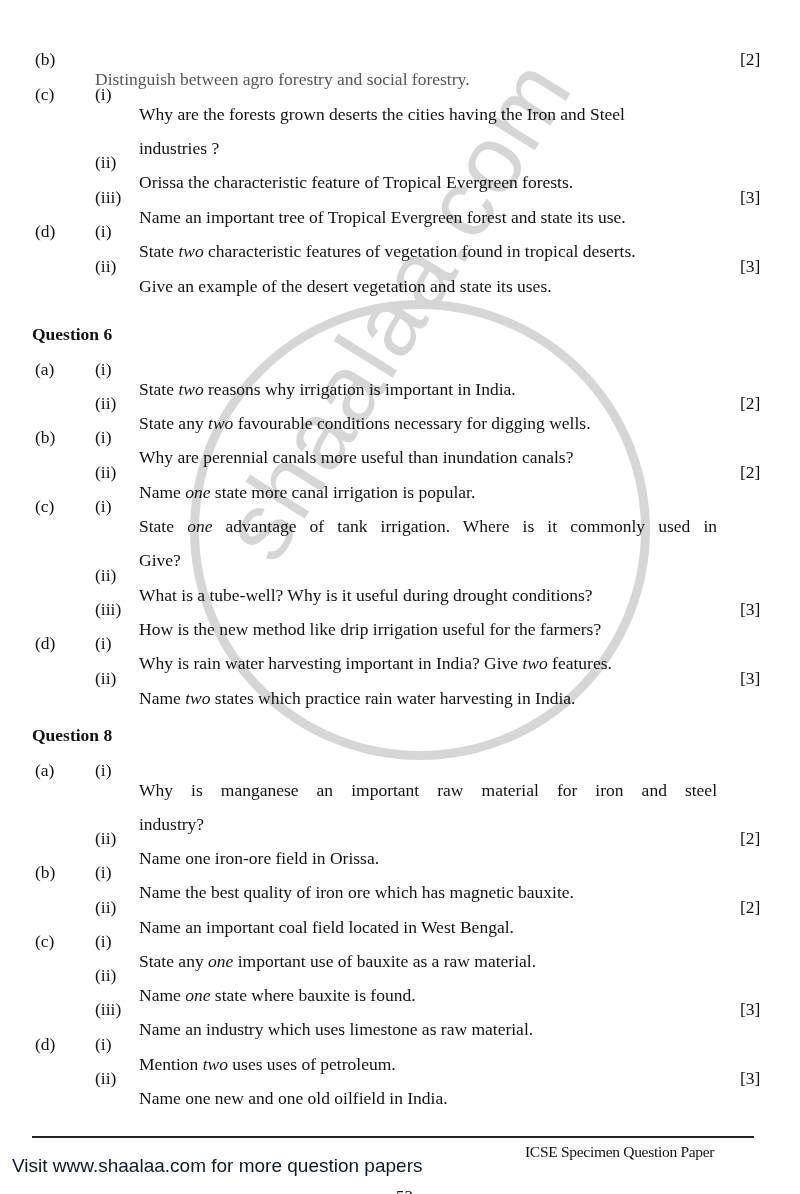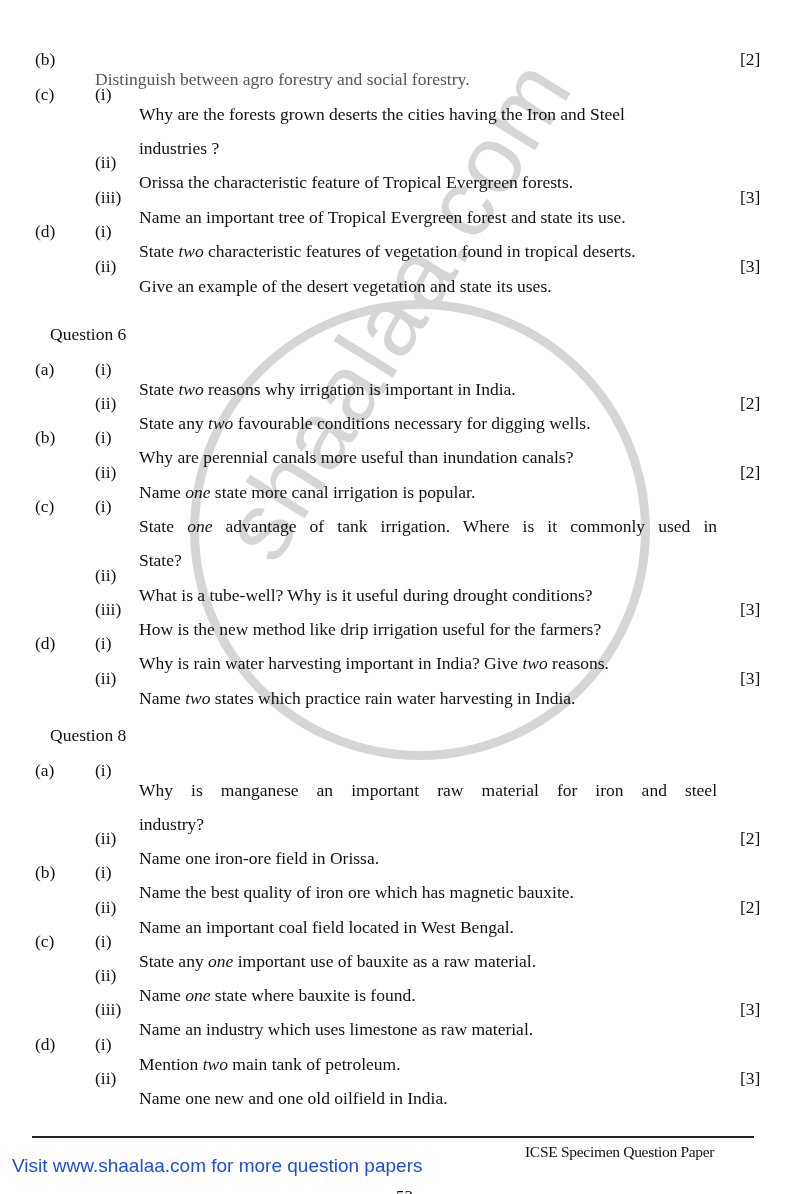--- a/index.html
+++ b/index.html
@@ -10,26 +10,26 @@
                border:9px solid #d6d6d6; border-radius:50%; box-sizing:border-box; pointer-events:none; }
   .wm-text { position:absolute; left:200px; top:520px; font-family:"Liberation Sans", sans-serif;
              font-size:96px; color:#d6d6d6; transform:rotate(-58deg); transform-origin:left top;
              letter-spacing:2px; pointer-events:none; white-space:nowrap; }
   .row { position:absolute; left:0; width:800px; font-size:17.5px; line-height:22px; }
   .part { position:absolute; left:35px; }
   .sub { position:absolute; left:95px; }
   .txt { position:absolute; left:139px; width:578px;margin-top:20px; }
   .txt.full { text-align:justify; text-align-last:justify; }
   .marks { position:absolute; left:740px; }
-  .heading { position:absolute; left:50px; font-weight:normal; font-size:17.5px; }
+  .heading { position:absolute; left:32px; font-weight:bold; font-size:17.5px; }
   .gray { color:#555; }
   .footer-rule { position:absolute; left:32px; top:1136px; width:722px; height:2px; background:#222; }
   .pagenum { position:absolute; left:396px; top:1142px; font-size:17px;margin-top:45px; }
   .footer-title { position:absolute; left:525px; top:1143px; font-size:15.5px; font-weight:normal; letter-spacing:-0.3px; }
-  .visit { position:absolute; left:12px; top:1155px; font-family:"Liberation Sans", sans-serif; font-size:19px; color:#1d4ed8; }
+  .visit { position:absolute; left:12px; top:1155px; font-family:"Liberation Sans", sans-serif; font-size:19px; color:#0f172a; }
   i { font-style:italic; }
 </style>
 </head>
 <body>
 
 <div class="page">
   <div class="watermark"></div>
   <div class="wm-text">shaalaa.com</div>
 
   <div id="content">
@@ -103,39 +103,39 @@
       </div>
       <div class="row" style="top: 495px;">
         <span class="part">(c)</span>
         <span class="sub">(i)</span>
         <span class="txt full"><span>State </span><i>one</i><span> advantage of tank irrigation. Where is it commonly used in</span></span>
         <span class="marks"></span>
       </div>
       <div class="row" style="top: 529px;">
         <span class="part"></span>
         <span class="sub"></span>
-        <span class="txt">State?</span>
+        <span class="txt">Give?</span>
         <span class="marks"></span>
       </div>
       <div class="row" style="top: 564px;">
         <span class="part"></span>
         <span class="sub">(ii)</span>
         <span class="txt">What is a tube-well?  Why is it useful during drought conditions?</span>
         <span class="marks"></span>
       </div>
       <div class="row" style="top: 598px;">
         <span class="part"></span>
         <span class="sub">(iii)</span>
         <span class="txt">How is the new method like drip irrigation useful for the farmers?</span>
         <span class="marks">[3]</span>
       </div>
       <div class="row" style="top: 632px;">
         <span class="part">(d)</span>
         <span class="sub">(i)</span>
-        <span class="txt"><span>Why is rain water harvesting important in India? Give </span><i>two</i><span> reasons.</span></span>
+        <span class="txt"><span>Why is rain water harvesting important in India? Give </span><i>two</i><span> features.</span></span>
         <span class="marks"></span>
       </div>
       <div class="row" style="top: 667px;">
         <span class="part"></span>
         <span class="sub">(ii)</span>
         <span class="txt"><span>Name </span><i>two</i><span> states which practice rain water harvesting in India.</span></span>
         <span class="marks">[3]</span>
       </div>
       <div class="row" style="top: 759px;">
         <span class="part">(a)</span>
@@ -181,21 +181,21 @@
       </div>
       <div class="row" style="top: 998px;">
         <span class="part"></span>
         <span class="sub">(iii)</span>
         <span class="txt">Name an industry which uses limestone as raw material.</span>
         <span class="marks">[3]</span>
       </div>
       <div class="row" style="top: 1033px;">
         <span class="part">(d)</span>
         <span class="sub">(i)</span>
-        <span class="txt"><span>Mention </span><i>two</i><span> main tank of petroleum.</span></span>
+        <span class="txt"><span>Mention </span><i>two</i><span> uses uses of petroleum.</span></span>
         <span class="marks"></span>
       </div>
       <div class="row" style="top: 1067px;">
         <span class="part"></span>
         <span class="sub">(ii)</span>
         <span class="txt">Name one new and one old oilfield in India.</span>
         <span class="marks">[3]</span>
       </div>
     </div>
 

